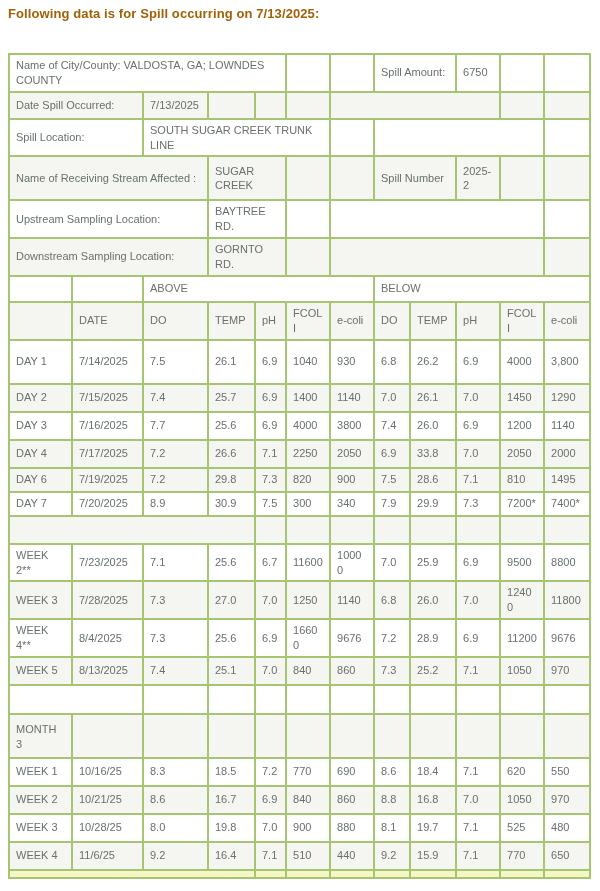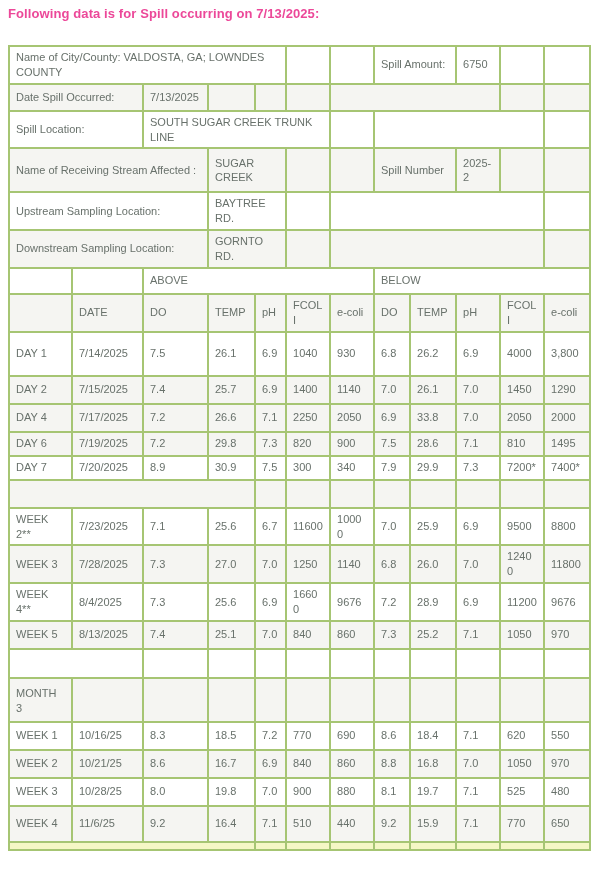--- a/index.html
+++ b/index.html
@@ -7,22 +7,22 @@
     font-family:"Liberation Sans","DejaVu Sans",sans-serif;
     color:#68716b;
     width:600px;height:891px;
     position:relative;
     box-sizing:border-box;
     padding:6px 8px;
   }
   .page-title{
     font-size:13px;
     font-weight:bold;
-    color:#ec4899;
-    margin:0 0 24px 0;
+    color:#a16207;
+    margin:0 0 32px 0;
     letter-spacing:.1px;
   }
   table.grid{
     border-collapse:collapse;
     table-layout:fixed;
     width:583px;
   }
   table.grid td{
     border:2px solid #a6c573;
     font-size:11px;
@@ -154,20 +154,34 @@
         <td>25.7</td>
         <td>6.9</td>
         <td>1400</td>
         <td>1140</td>
         <td>7.0</td>
         <td>26.1</td>
         <td>7.0</td>
         <td>1450</td>
         <td>1290</td>
       </tr>
+      <tr class="white" style="height: 28px;">
+        <td>DAY 3</td>
+        <td>7/16/2025</td>
+        <td>7.7</td>
+        <td>25.6</td>
+        <td>6.9</td>
+        <td>4000</td>
+        <td>3800</td>
+        <td>7.4</td>
+        <td>26.0</td>
+        <td>6.9</td>
+        <td>1200</td>
+        <td>1140</td>
+      </tr>
       <tr class="stripe" style="height: 28px;">
         <td>DAY 4</td>
         <td>7/17/2025</td>
         <td>7.2</td>
         <td>26.6</td>
         <td>7.1</td>
         <td>2250</td>
         <td>2050</td>
         <td>6.9</td>
         <td>33.8</td>
@@ -332,21 +346,21 @@
         <td>19.8</td>
         <td>7.0</td>
         <td>900</td>
         <td>880</td>
         <td>8.1</td>
         <td>19.7</td>
         <td>7.1</td>
         <td>525</td>
         <td>480</td>
       </tr>
-      <tr class="stripe" style="height: 36px; margin-top: 48px;">
+      <tr class="stripe" style="height: 28px; margin-top: 48px;">
         <td>WEEK 4</td>
         <td>11/6/25</td>
         <td>9.2</td>
         <td>16.4</td>
         <td>7.1</td>
         <td>510</td>
         <td>440</td>
         <td>9.2</td>
         <td>15.9</td>
         <td>7.1</td>

